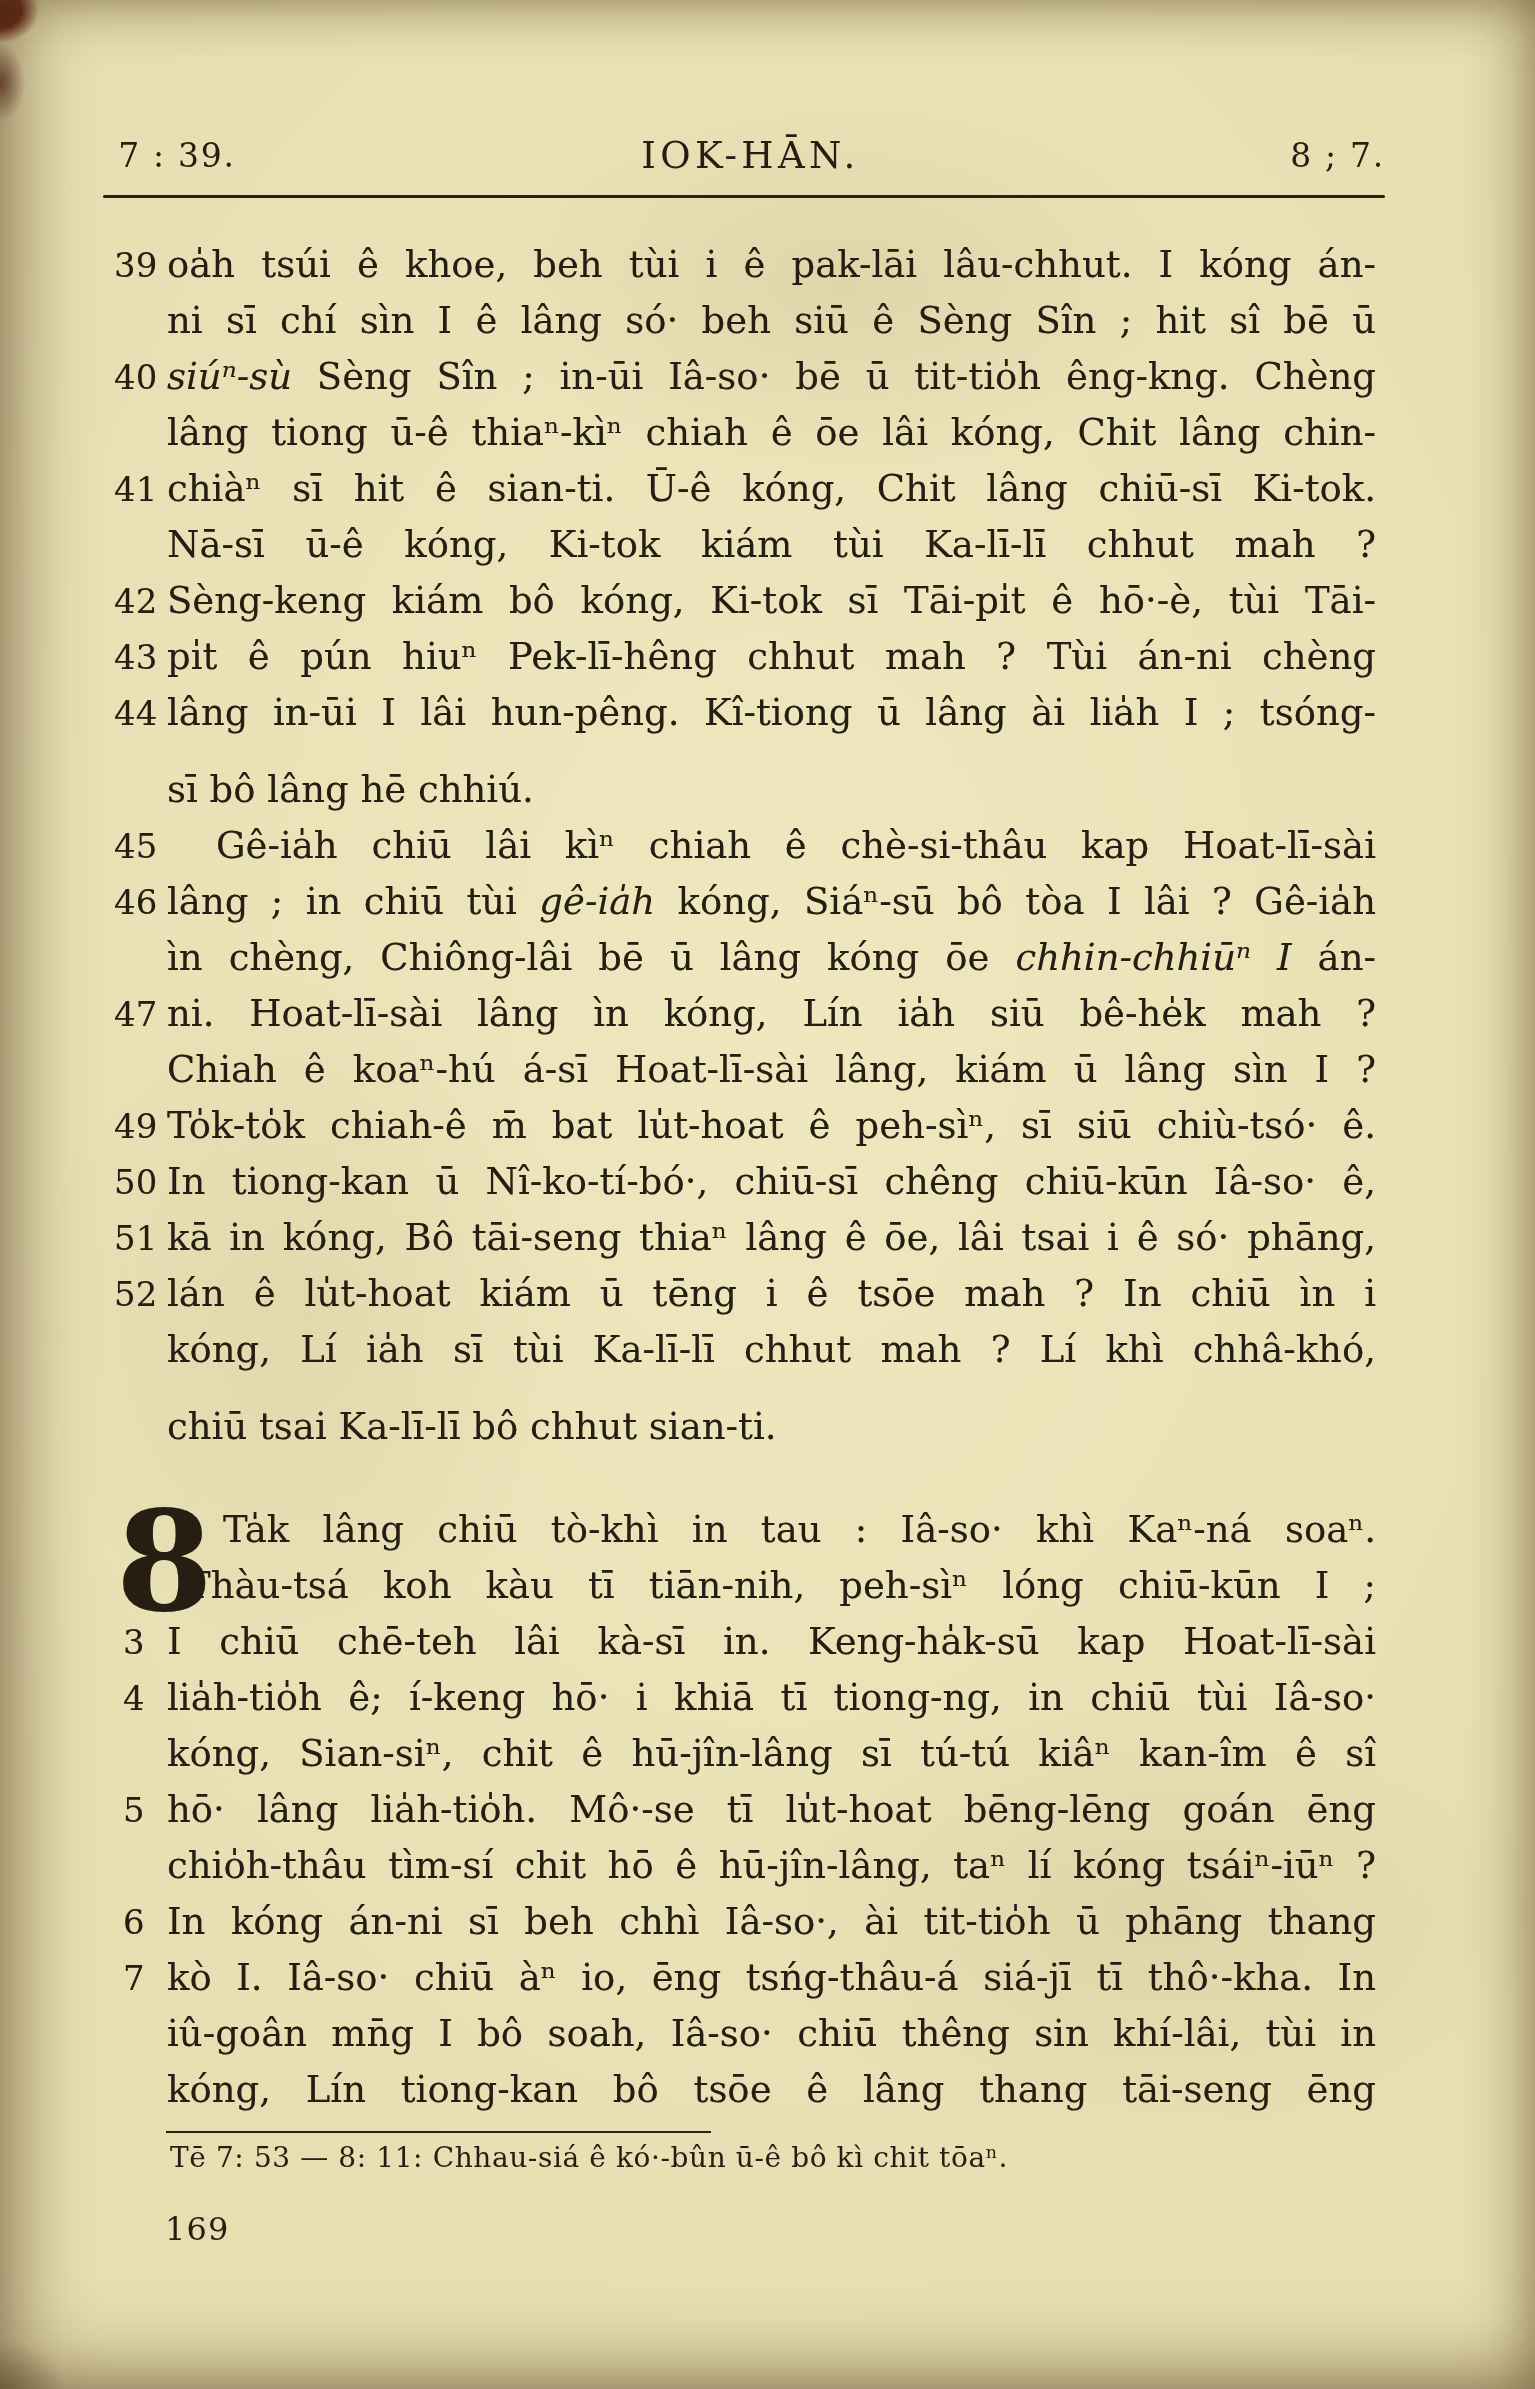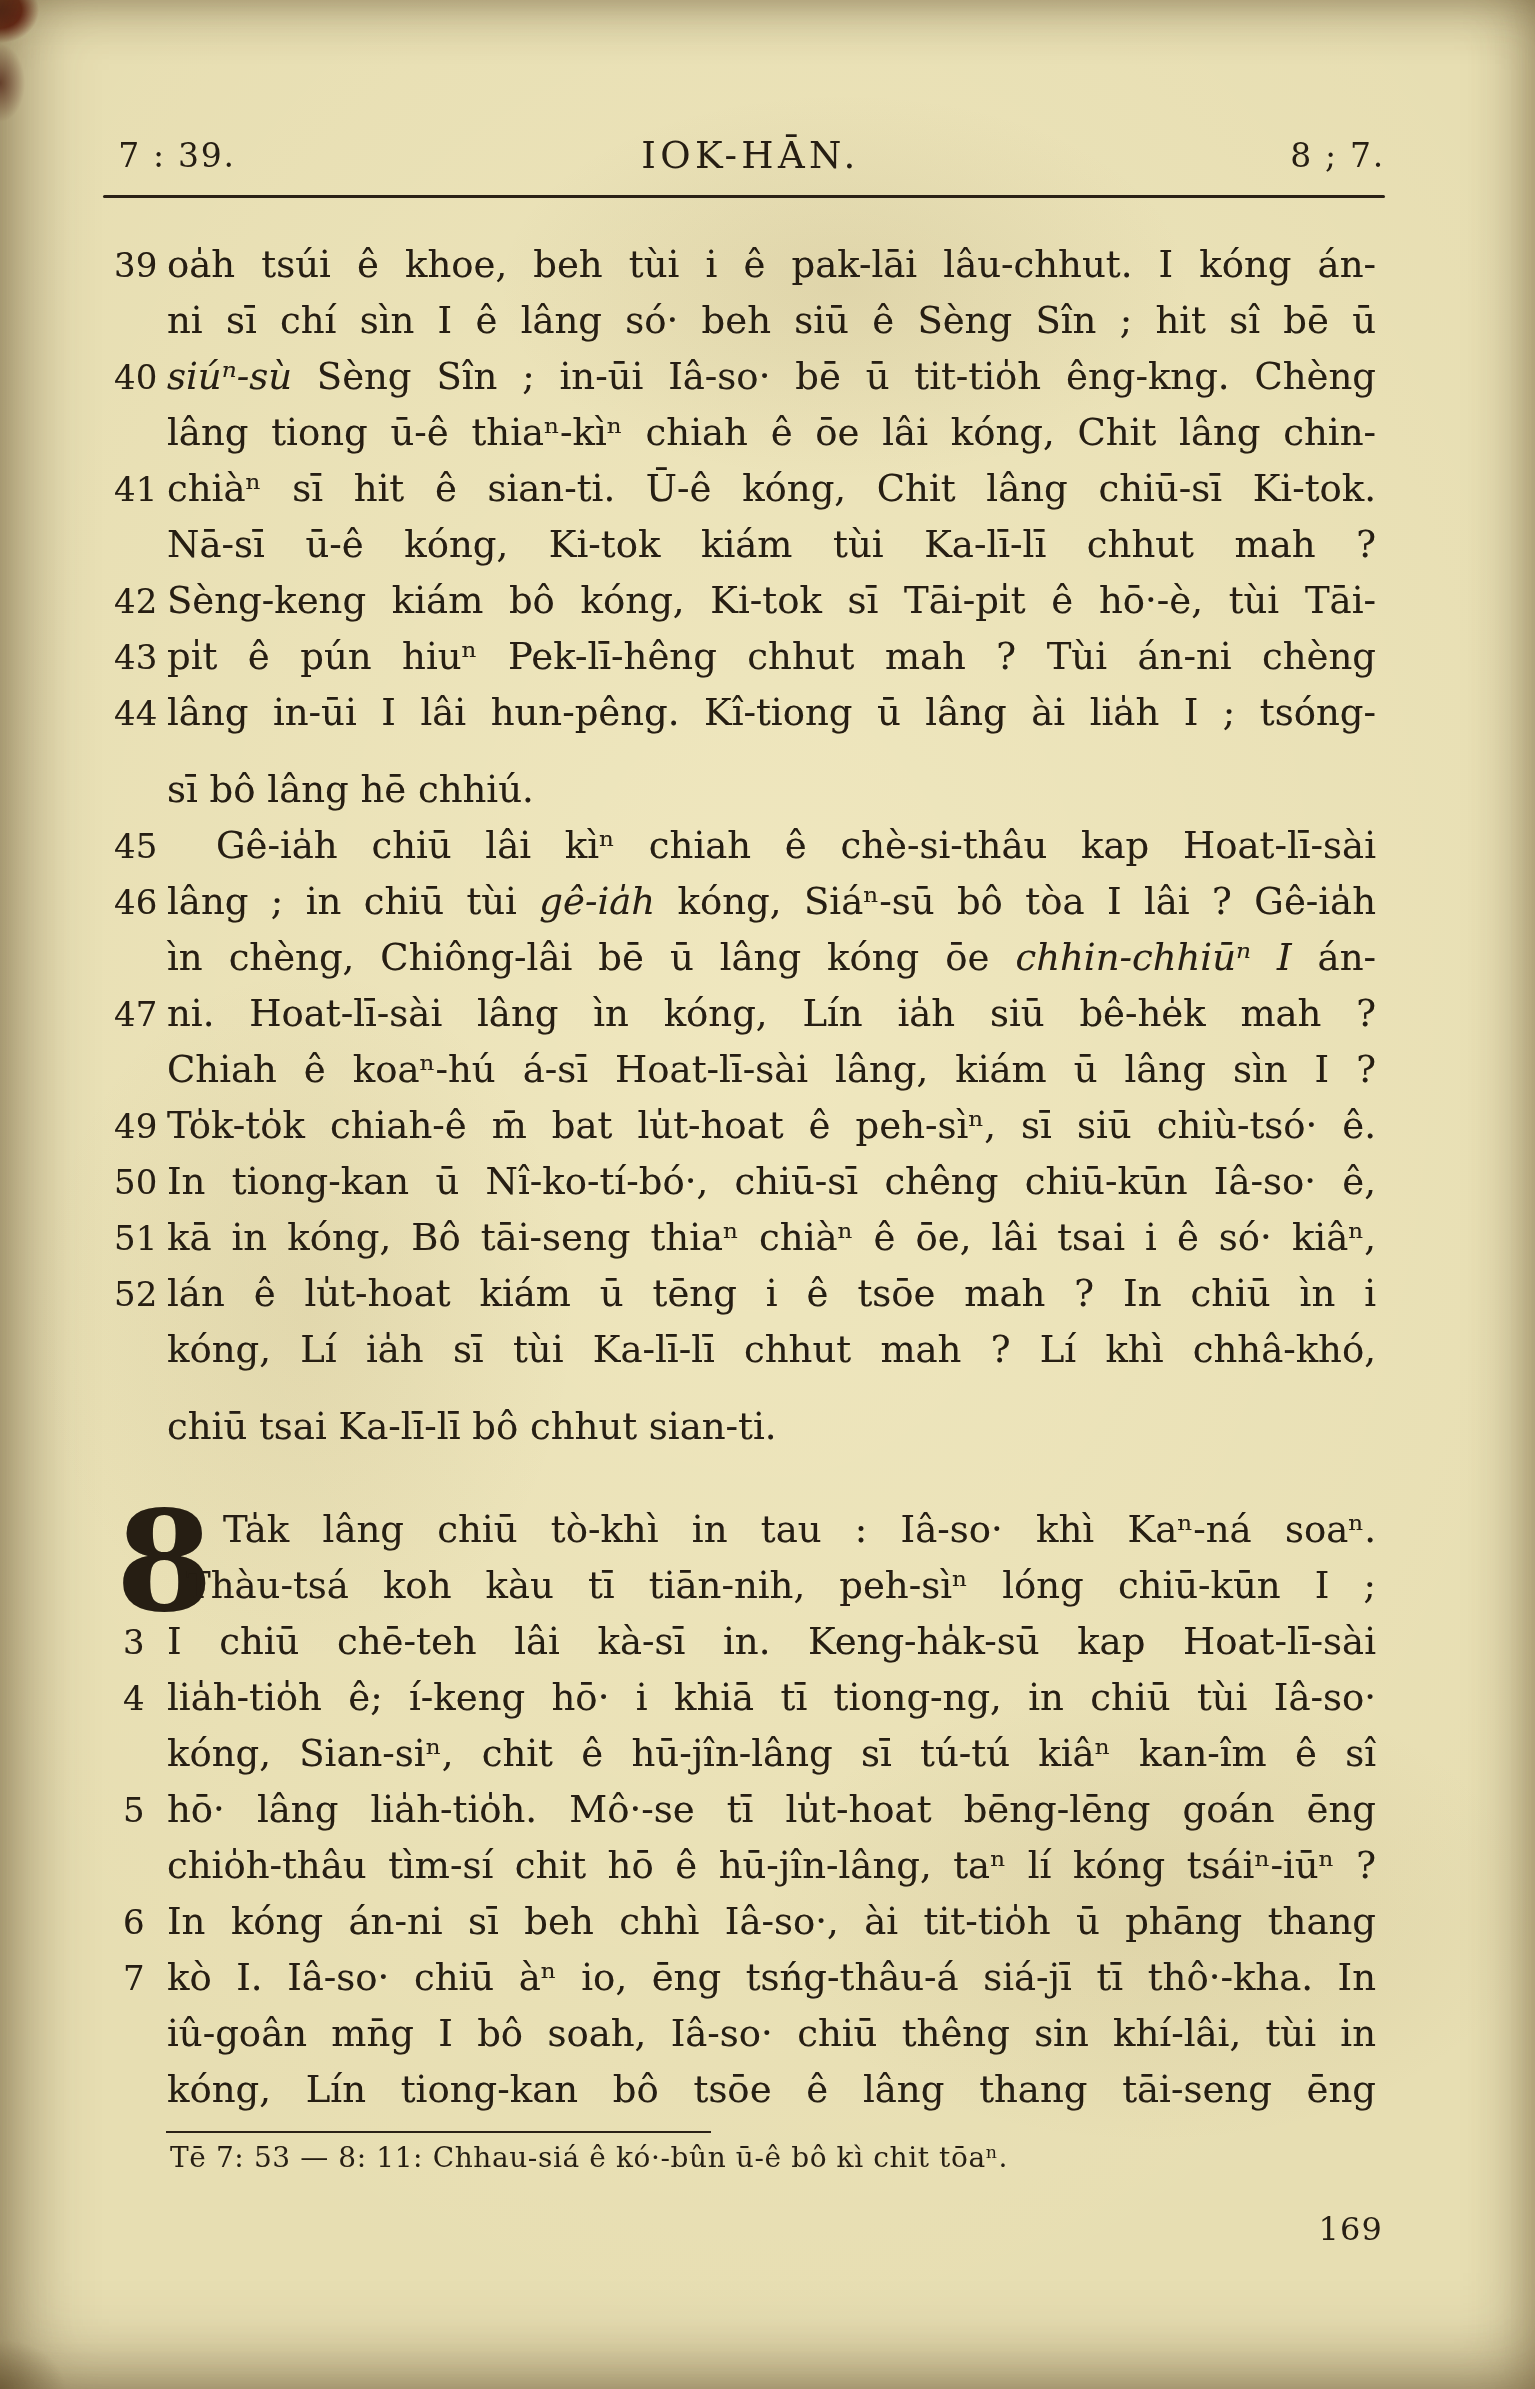--- a/index.html
+++ b/index.html
@@ -87,22 +87,22 @@
   
   .fn-rule {
     position: absolute; top: 2131px; left: 166px; width: 545px; height: 2.2px;
     background: #2a2116;
   }
   .footnote {
     position: absolute; top: 2141px; left: 170px; right: 158px;
     font-size: 28px; letter-spacing: 0.6px;
   }
   .page-number {
-    position: absolute; top: 2210px; left: 174px; width: 1209px;
-    text-align: right; font-size: 32px; letter-spacing: 1.1px;
+    position: absolute; top: 2210px; left: 165px; width: 1209px;
+    text-align: left; font-size: 32px; letter-spacing: 1.1px;
   }
 </style>
 </head>
 <body>
 
 <div class="page">
   <div class="corner-tl"></div>
   <div class="corner-bl"></div>
 
   <div class="header">
@@ -125,21 +125,21 @@
           <div class="line"><span class="vnum">43</span><span class="ltext"><span>pi̍t ê pún hiuⁿ Pek-lī-hêng chhut mah ?  Tùi án-ni chèng</span></span></div>
           <div class="line"><span class="vnum">44</span><span class="ltext"><span>lâng in-ūi I lâi hun-pêng.  Kî-tiong ū lâng ài lia̍h I ; tsóng-</span></span></div>
           <div class="line nojust"><span class="ltext"><span>sī bô lâng hē chhiú.</span></span></div>
           <div class="line indent"><span class="vnum">45</span><span class="ltext"><span>Gê-ia̍h chiū lâi kìⁿ chiah ê chè-si-thâu kap Hoat-lī-sài</span></span></div>
           <div class="line"><span class="vnum">46</span><span class="ltext"><span>lâng ; in chiū tùi </span><i>gê-ia̍h</i><span> kóng, Siáⁿ-sū bô tòa I lâi ?  Gê-ia̍h</span></span></div>
           <div class="line"><span class="ltext"><span>ìn chèng, Chiông-lâi bē ū lâng kóng ōe </span><i>chhin-chhiūⁿ I</i><span> án-</span></span></div>
           <div class="line"><span class="vnum">47</span><span class="ltext"><span>ni.  Hoat-lī-sài lâng ìn kóng, Lín ia̍h siū bê-he̍k mah ?</span></span></div>
           <div class="line"><span class="ltext"><span>Chiah ê koaⁿ-hú á-sī Hoat-lī-sài lâng, kiám ū lâng sìn I ?</span></span></div>
           <div class="line"><span class="vnum">49</span><span class="ltext"><span>To̍k-to̍k chiah-ê m̄ bat lu̍t-hoat ê peh-sìⁿ, sī siū chiù-tsó· ê.</span></span></div>
           <div class="line"><span class="vnum">50</span><span class="ltext"><span>In tiong-kan ū Nî-ko-tí-bó·, chiū-sī chêng chiū-kūn Iâ-so· ê,</span></span></div>
-          <div class="line"><span class="vnum">51</span><span class="ltext"><span>kā in kóng,  Bô tāi-seng thiaⁿ chiàⁿ ê ōe, lâi tsai i ê só· kiâⁿ,</span></span></div>
+          <div class="line"><span class="vnum">51</span><span class="ltext"><span>kā in kóng,  Bô tāi-seng thiaⁿ lâng ê ōe, lâi tsai i ê só· phāng,</span></span></div>
           <div class="line"><span class="vnum">52</span><span class="ltext"><span>lán ê lu̍t-hoat kiám ū tēng i ê tsōe mah ?  In chiū ìn i</span></span></div>
           <div class="line"><span class="ltext"><span>kóng, Lí ia̍h sī tùi Ka-lī-lī chhut mah ?  Lí khì chhâ-khó,</span></span></div>
           <div class="line nojust"><span class="ltext"><span>chiū tsai Ka-lī-lī bô chhut sian-ti.</span></span></div>
         </div>
     </div>
     <div class="para para8">
       <span class="dropcap">8</span>
       <div id="para8lines">
           <div class="line"><span class="ltext"><span>Ta̍k lâng chiū tò-khì in tau :  Iâ-so· khì Kaⁿ-ná soaⁿ.</span></span></div>
           <div class="line"><span class="ltext"><span>Thàu-tsá koh kàu tī tiān-nih, peh-sìⁿ lóng chiū-kūn I ;</span></span></div>

